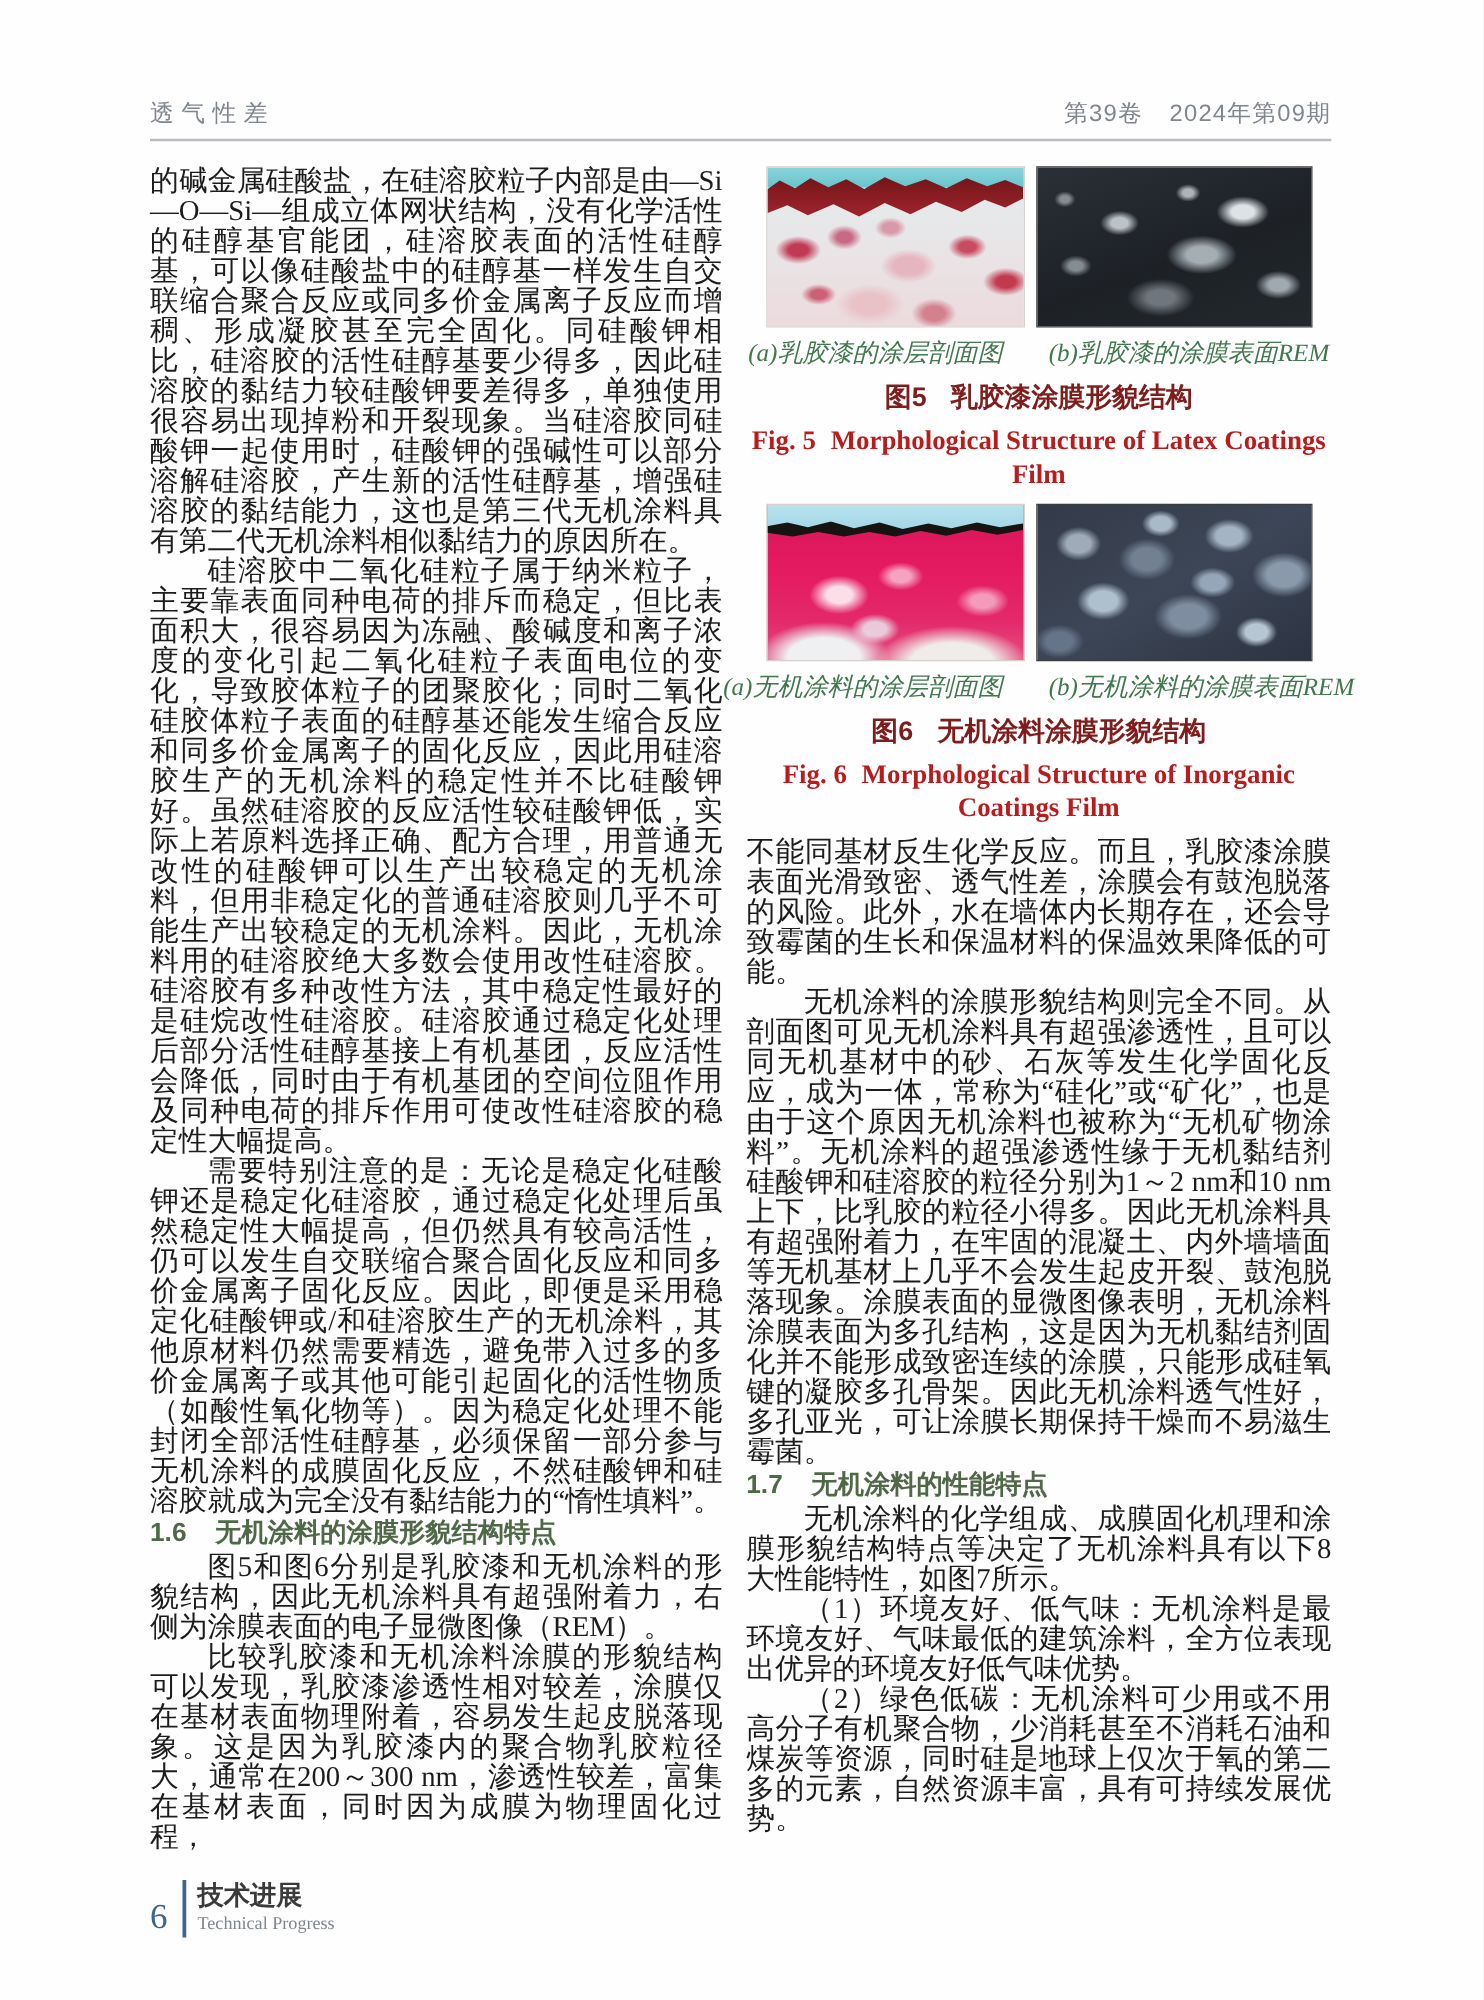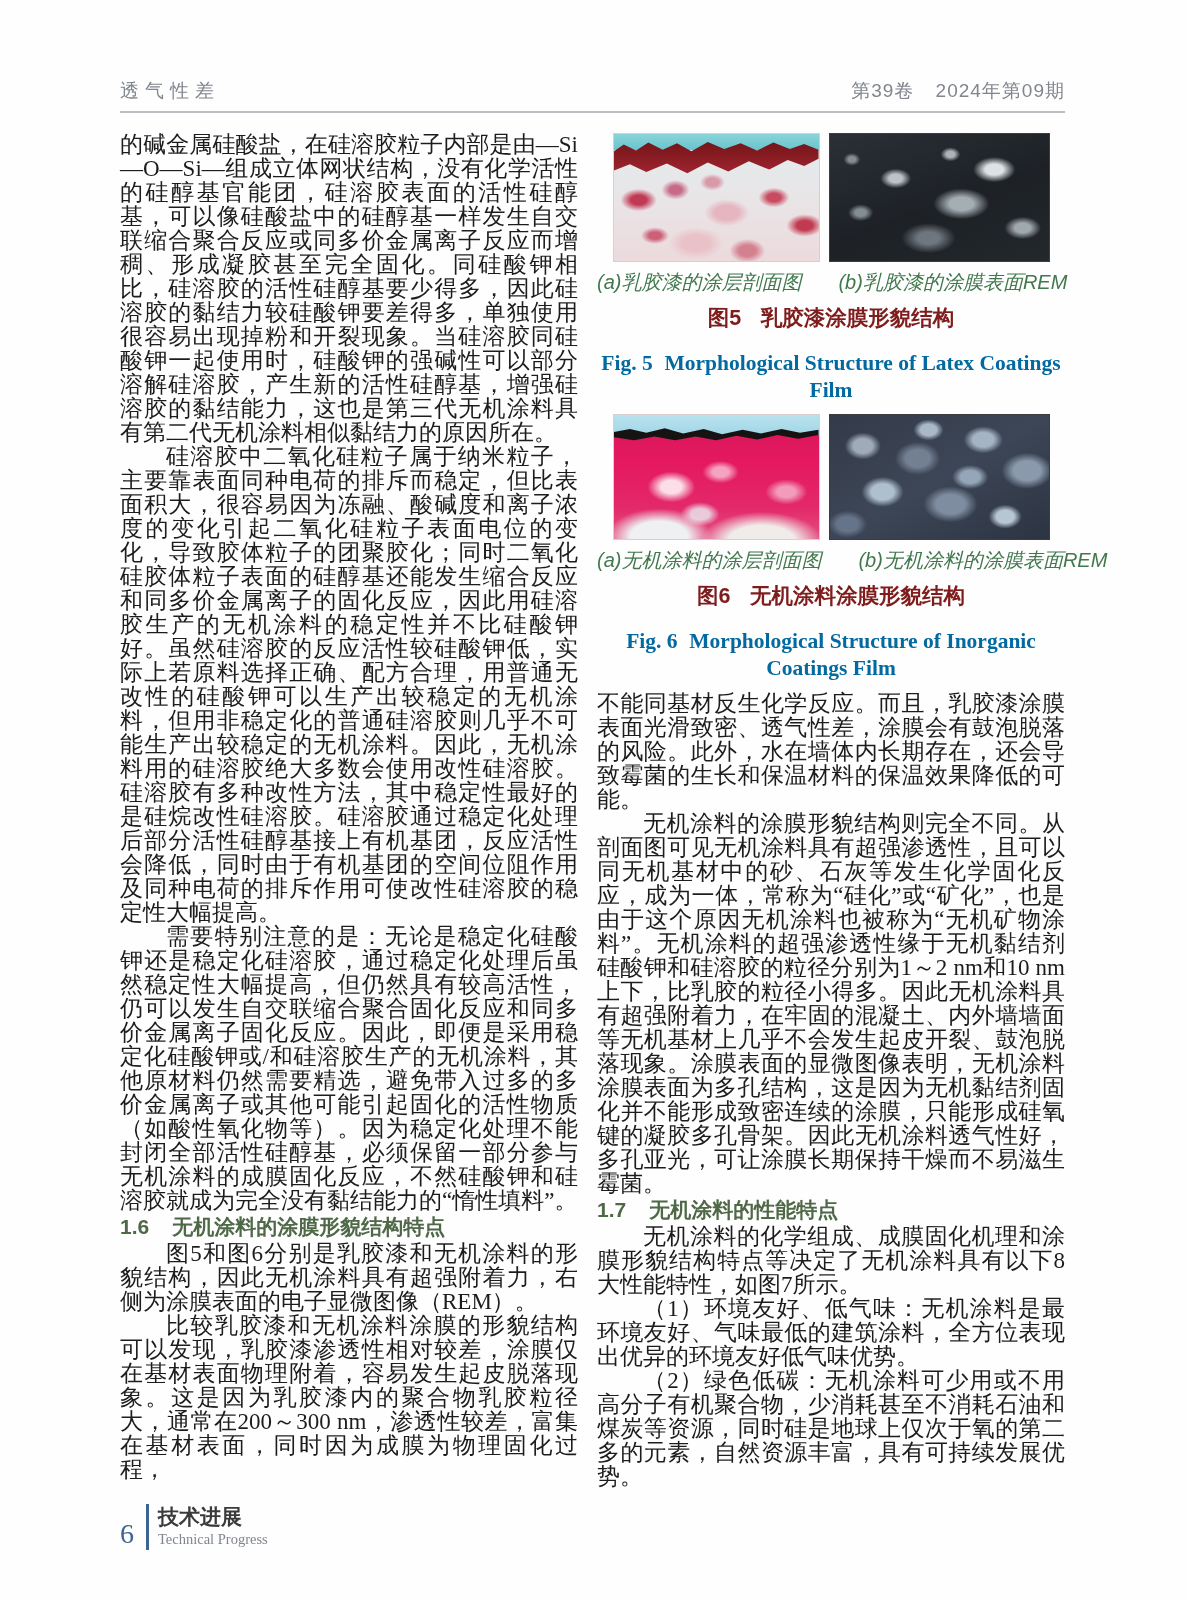--- a/index.html
+++ b/index.html
@@ -112,37 +112,37 @@
       radial-gradient(ellipse 34px 24px at 90% 45%, #8a9aac 0 40%, rgba(0,0,0,0) 75%),
       radial-gradient(ellipse 28px 20px at 24% 62%, #aebfcd 0 40%, rgba(0,0,0,0) 75%),
       radial-gradient(ellipse 36px 24px at 55% 72%, #7e8ea0 0 40%, rgba(0,0,0,0) 75%),
       radial-gradient(ellipse 22px 16px at 80% 82%, #b6c6d2 0 40%, rgba(0,0,0,0) 75%),
       radial-gradient(ellipse 26px 18px at 8% 88%, #66748a 0 40%, rgba(0,0,0,0) 75%),
       radial-gradient(ellipse 20px 14px at 45% 12%, #aab9c8 0 40%, rgba(0,0,0,0) 75%),
       radial-gradient(ellipse 24px 16px at 64% 50%, #95a6b8 0 40%, rgba(0,0,0,0) 75%),
       linear-gradient(150deg,#333b49,#3d4656 50%,#2c3442);
   }
   .subcaps{
-    display:flex;gap:37px;
+    display:flex;justify-content:center;gap:37px;
     margin-top:7px;
     color:var(--caption-green);
     font-size:20px;font-style:italic;
-    font-family:Liberation Sans, sans-serif;
+    font-family:Liberation Serif, serif;
     white-space:nowrap;
   }
   .figtitle-zh{
     margin-top:7px;
     font-family:"Liberation Sans","DejaVu Sans",sans-serif;
     font-weight:700;font-size:21.5px;color:#7f1d1d;
   }
   .figtitle-zh .t{margin-left:.9em;}
   .figtitle-en{
-    margin-top:18px;
-    font-family:"Liberation Serif","DejaVu Serif",serif;
-    font-weight:700;font-size:21.5px;line-height:27px;color:#0369a1;
+    margin-top:7px;
+    font-family:"Liberation Serif","DejaVu Serif",serif;
+    font-weight:700;font-size:21.5px;line-height:27px;color:#b91c1c;
   }
   .figtitle-en .t{margin-left:.55em;}
   .col.right p.body.first{margin-top:4px;}
   
   .ftr{
     position:absolute;left:120px;bottom:50px;
     display:flex;align-items:center;
   }
   .pageno{
     font-size:28px;color:var(--footer-blue);

